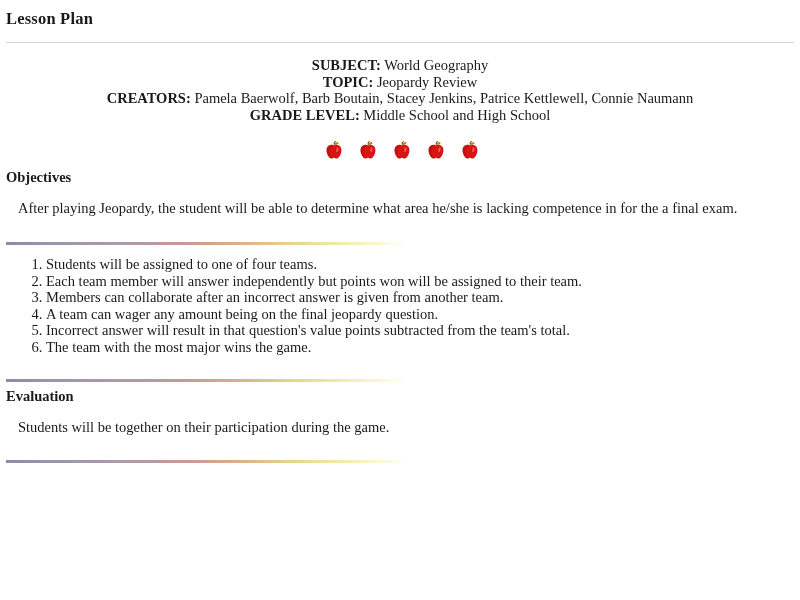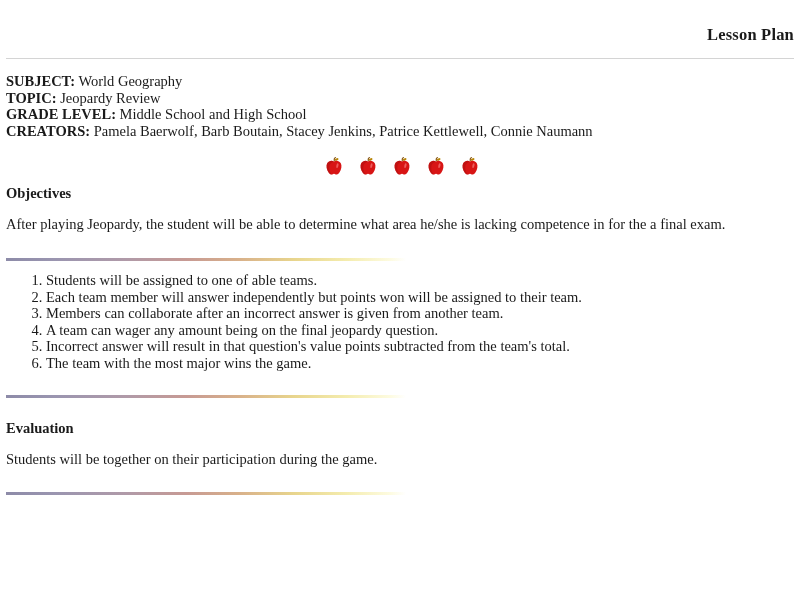--- a/index.html
+++ b/index.html
@@ -17,42 +17,43 @@
   .page {
     width: 800px;
     height: 600px;
     box-sizing: border-box;
     padding: 0 6px;
     position: relative;
   }
 
   
   .doc-title {
-    text-align: right;
+    text-align: left;
     font-size: 16.5px;
     font-weight: bold;
     letter-spacing: 0.2px;
-    margin: 24px 0 0 0;
+    margin: 8px 0 0 0;
     padding: 0;
     line-height: 1.3;
     font-family: "Liberation Serif", "DejaVu Serif", serif;
   }
   .title-rule {
     border: 0;
     border-top: 1px solid #d4d4d4;
     margin: 13px 0 0 0;
     height: 0;
     width: 100%;
   }
 
   
   .meta-block {
     margin-top: 14px;
     font-size: 14.5px;
     line-height: 16.5px;
+    text-align: center;
   }
   .meta-row {
     white-space: nowrap;
   }
   .meta-label {
     font-weight: bold;
   }
   .meta-value {
     font-weight: normal;
   }
@@ -76,26 +77,26 @@
   
   .section-heading {
     font-size: 14.5px;
     font-weight: bold;
     margin: 0;
     padding: 0;
     line-height: 1.2;
   }
   .objectives-heading { margin-top: 7px; }
   .procedure-heading  { margin-top: 22px; }
-  .evaluation-heading { margin-top: 22px; }
+  .evaluation-heading { margin-top: 6px; }
 
   .body-para {
     font-size: 14.5px;
     line-height: 16.5px;
-    margin: 13px 0 0 0;
+    margin: 13px 0 0 12px;
     padding: 0;
     max-width: 790px;
   }
 
   
   .proc-list {
     margin: 11px 0 0 0;
     padding-left: 40px;
     font-size: 14.5px;
     line-height: 16.5px;
@@ -139,27 +140,27 @@
   <div class="meta-block">
     <div class="meta-row">
       <span class="meta-label">SUBJECT:</span>
       <span class="meta-value">World Geography</span>
     </div>
     <div class="meta-row">
       <span class="meta-label">TOPIC:</span>
       <span class="meta-value">Jeopardy Review</span>
     </div>
     <div class="meta-row">
+      <span class="meta-label">CREATORS:</span>
+      <span class="meta-value">Pamela Baerwolf, Barb Boutain, Stacey Jenkins, Patrice Kettlewell, Connie Naumann</span>
+    </div>
+    <div class="meta-row">
       <span class="meta-label">GRADE LEVEL:</span>
       <span class="meta-value">Middle School and High School</span>
     </div>
-    <div class="meta-row">
-      <span class="meta-label">CREATORS:</span>
-      <span class="meta-value">Pamela Baerwolf, Barb Boutain, Stacey Jenkins, Patrice Kettlewell, Connie Naumann</span>
-    </div>
   </div>
 
   <div class="apple-row" id="apple-row"><span class="apple-icon"><svg viewBox="0 0 18 20" width="18" height="20">
           <path d="M8.8 5.2 C8.6 3.4 8.4 2.2 9.6 1.4 C10.2 1.0 10.8 0.9 11.2 1.1 L10.6 2.0 C9.9 2.6 9.8 3.6 9.9 5.2 Z" fill="#8a5a1e"></path>
           <ellipse cx="11.6" cy="3.4" rx="2.0" ry="1.1" fill="#b8860b" transform="rotate(-22 11.6 3.4)"></ellipse>
           <path d="M9 5.4 C6.9 4.0 3.6 4.6 2.2 7.2 C0.9 9.7 1.6 13.6 3.6 16.4 C4.8 18.1 6.2 18.9 7.3 18.4 C8.1 18.0 8.5 17.8 9 17.8 C9.5 17.8 9.9 18.0 10.7 18.4 C11.8 18.9 13.2 18.1 14.4 16.4 C16.4 13.6 17.1 9.7 15.8 7.2 C14.4 4.6 11.1 4.0 9 5.4 Z" fill="#d81515"></path>
           <path d="M9 5.4 C6.9 4.0 3.6 4.6 2.2 7.2 C0.9 9.7 1.6 13.6 3.6 16.4 C4.6 17.8 5.8 18.6 6.8 18.5 C5.2 16.9 4.1 14.0 4.2 11.2 C4.3 8.6 5.6 6.4 9 5.4 Z" fill="#a30d0d" opacity="0.45"></path>
           <ellipse cx="12.4" cy="9.6" rx="1.05" ry="2.5" fill="#f06a6a" opacity="0.85" transform="rotate(12 12.4 9.6)"></ellipse>
         </svg></span><span class="apple-icon"><svg viewBox="0 0 18 20" width="18" height="20">
           <path d="M8.8 5.2 C8.6 3.4 8.4 2.2 9.6 1.4 C10.2 1.0 10.8 0.9 11.2 1.1 L10.6 2.0 C9.9 2.6 9.8 3.6 9.9 5.2 Z" fill="#8a5a1e"></path>
@@ -189,21 +190,21 @@
 
   <h2 class="section-heading objectives-heading">Objectives</h2>
 
   <p class="body-para">After playing Jeopardy, the student will be able to determine what area he/she is lacking competence in for the a final exam.</p>
 
 
   <hr class="grad-divider divider-1">
 
 
   <ol class="proc-list" id="procedure-list">
-      <li>Students will be assigned to one of able teams.</li>
+      <li>Students will be assigned to one of four teams.</li>
       <li>Each team member will answer independently but points won will be assigned to their team.</li>
       <li>Members can collaborate after an incorrect answer is given from another team.</li>
       <li>A team can wager any amount being on the final jeopardy question.</li>
       <li>Incorrect answer will result in that question's value points subtracted from the team's total.</li>
       <li>The team with the most major wins the game.</li>
     </ol>
 
   <hr class="grad-divider divider-2">
 
   <h2 class="section-heading evaluation-heading">Evaluation</h2>

